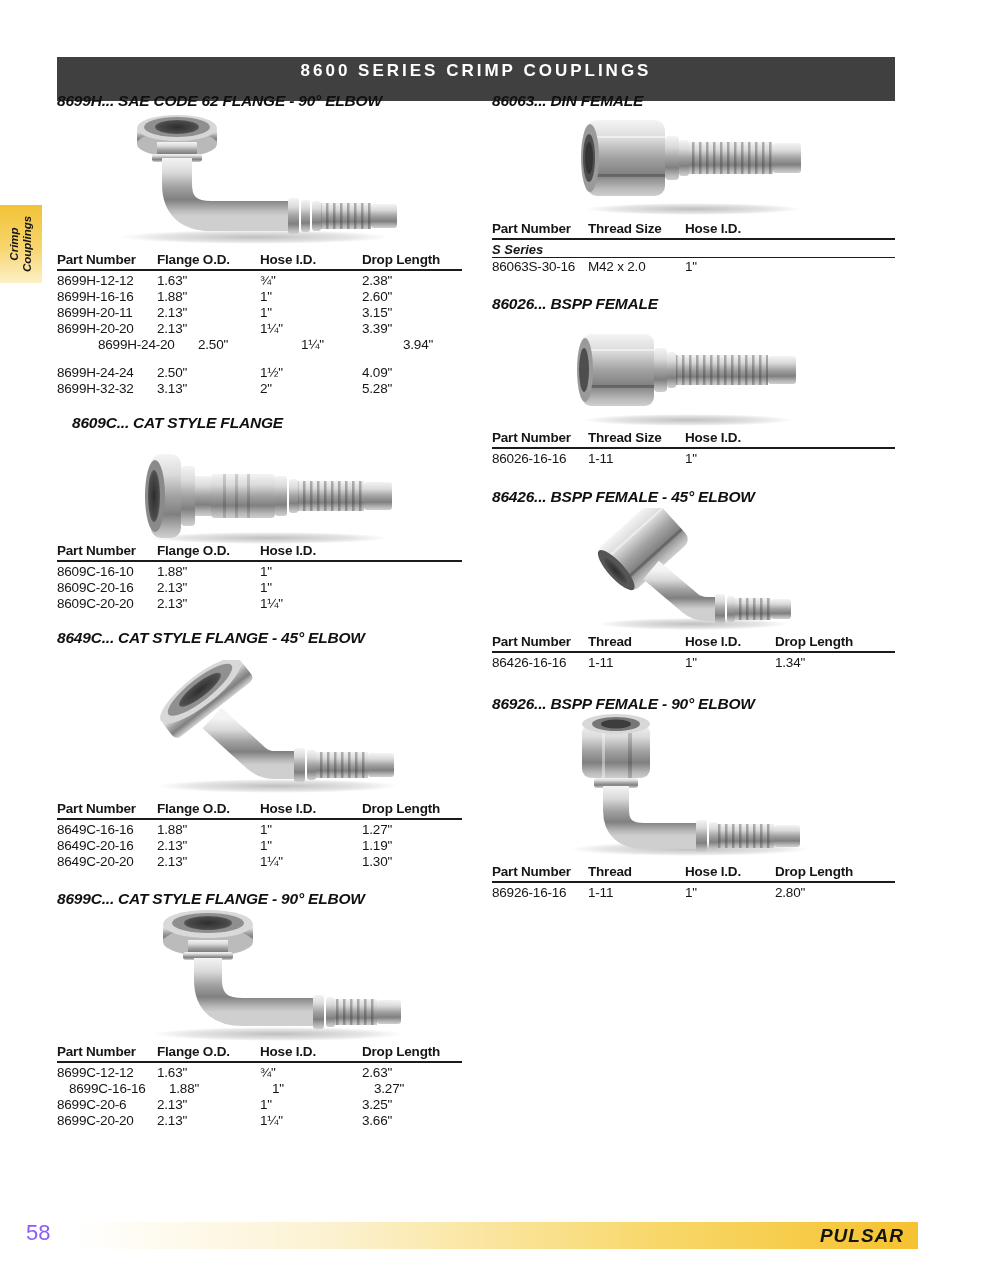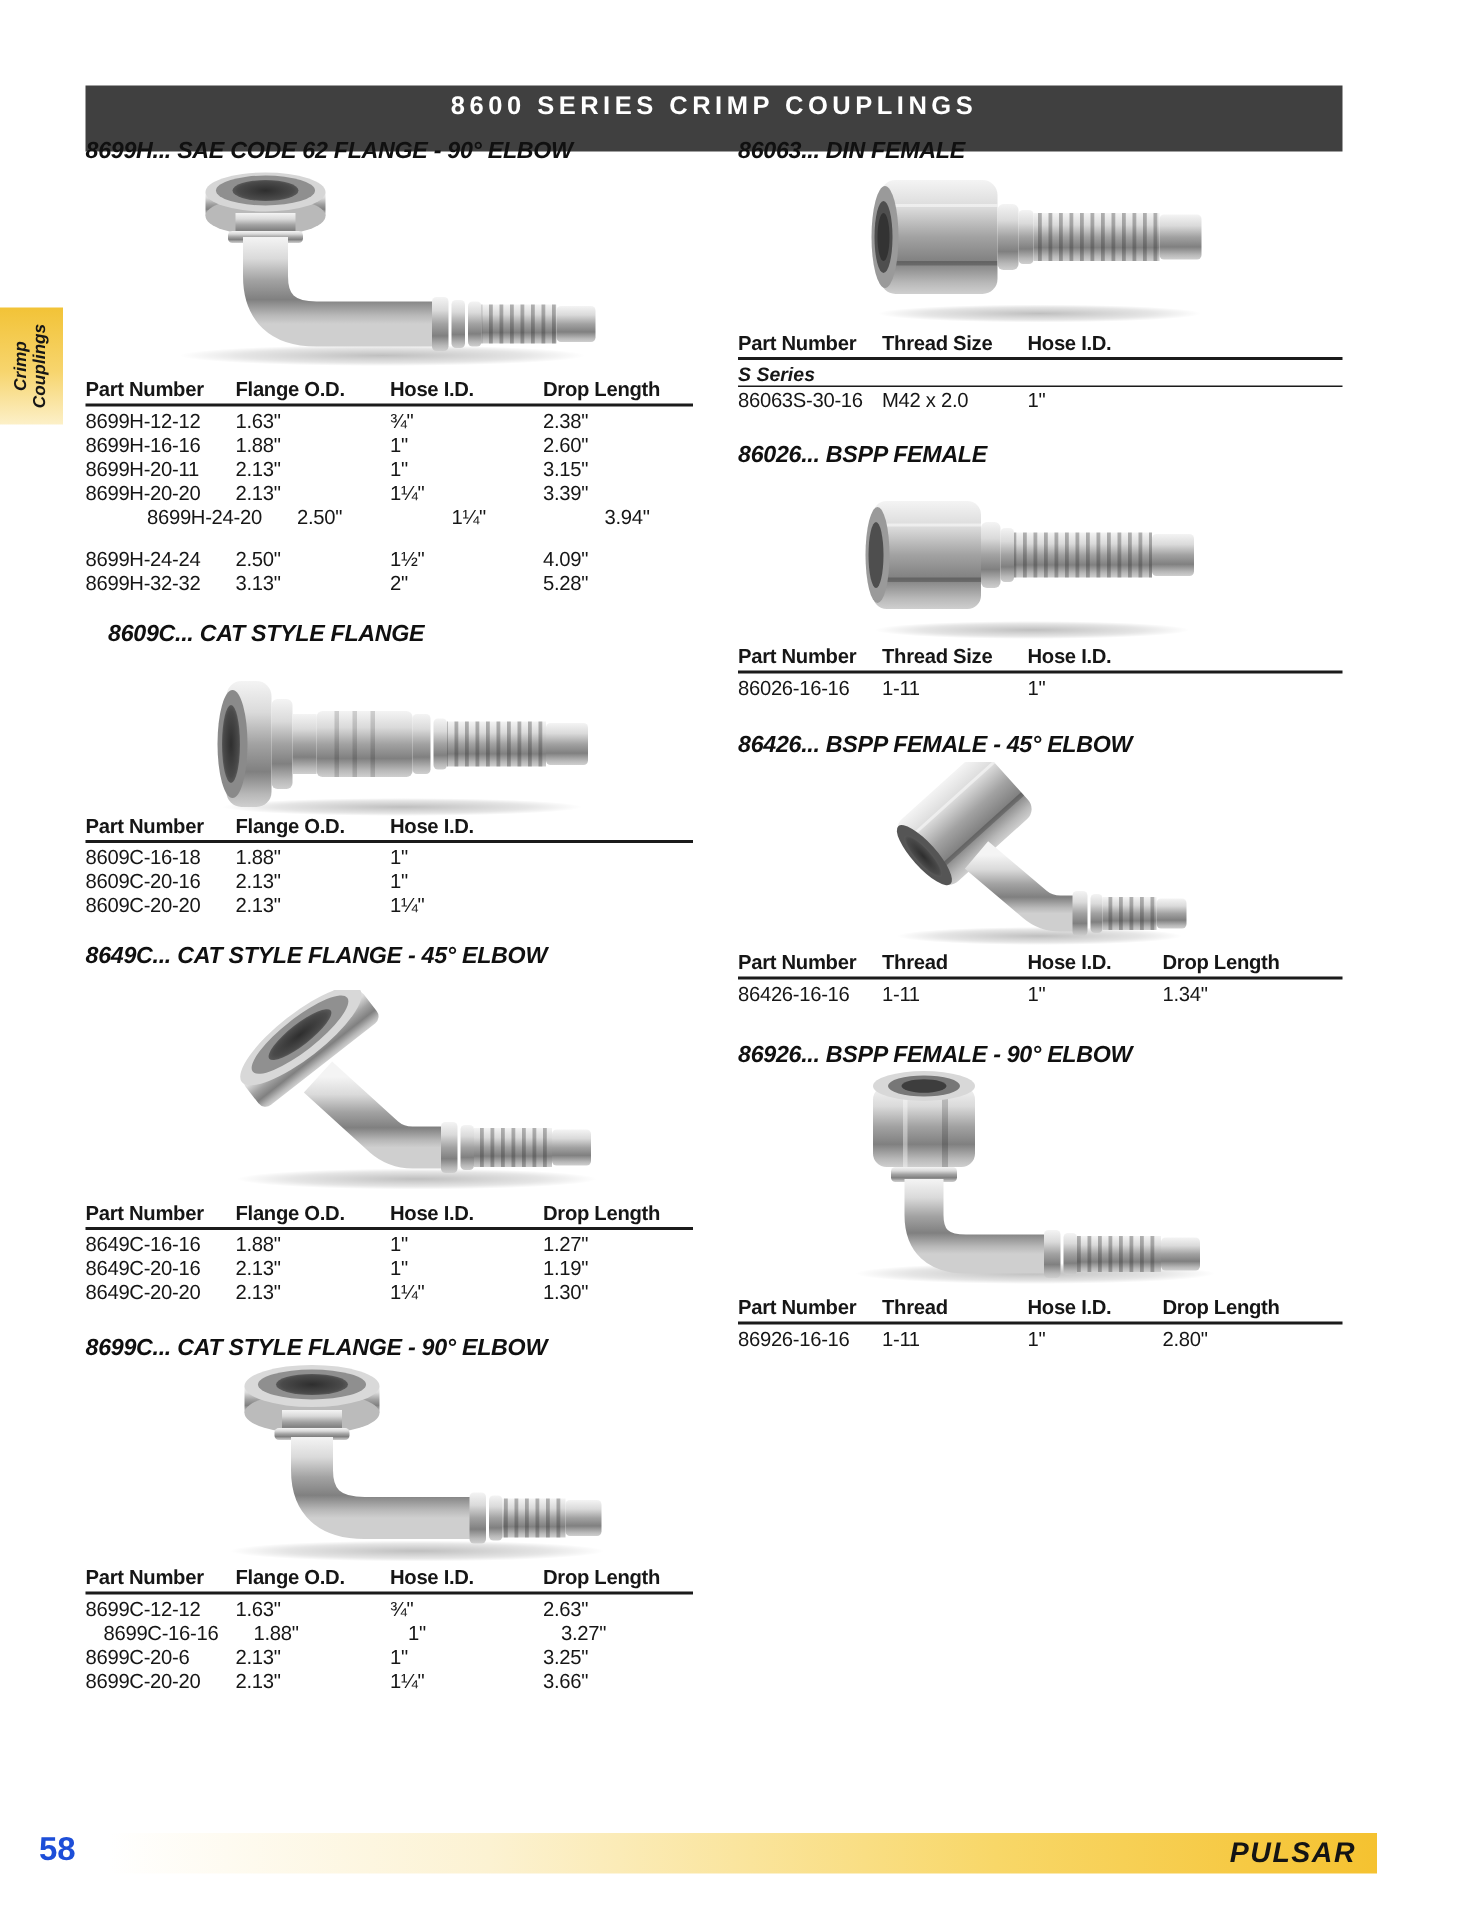--- a/index.html
+++ b/index.html
@@ -31,21 +31,21 @@
   }
   
   .tbl{position:absolute;}
   .trow{display:grid; font-size:13.5px; line-height:16px; color:#161616; letter-spacing:-0.2px;}
   .thead{font-weight:bold; border-bottom:2px solid #1b1b1b; padding-bottom:1px; margin-bottom:2px;}
   .subhead{font-weight:bold; font-style:italic; font-size:13px; line-height:15px;
     border-bottom:1px solid #1b1b1b; margin-bottom:1px;}
   
   .photo{position:absolute;}
   
-  .pageno{position:absolute; left:26px; top:1220px; font-size:22px; color:#1d4ed8;font-weight:bold;}
+  .pageno{position:absolute; left:26px; top:1220px; font-size:22px; color:#8b5cf6;}
   .footbar{
     position:absolute; left:72px; top:1222px; width:846px; height:27px;
     background:linear-gradient(90deg,#ffffff 0%,#FCF2D2 30%,#F8D768 70%,#F5C230 100%);
     display:flex; align-items:center; justify-content:flex-end;
   }
   .brand{
     font-weight:800; font-style:italic; font-size:19px; letter-spacing:1px;
     color:#141414; padding-right:14px;
   }
 </style>
@@ -180,21 +180,21 @@
     <rect x="229" y="36" width="28" height="28" rx="3" fill="url(#mV)"></rect>
   </svg>
 
   <div class="tbl" style="left:57px;top:543px;width:405px">
       <div class="trow thead" style="grid-template-columns: 100px 103px 202px;">
         <span>Part Number</span>
         <span>Flange O.D.</span>
         <span>Hose I.D.</span>
       </div>
       <div class="trow" style="grid-template-columns: 100px 103px 202px;">
-        <span>8609C-16-18</span>
+        <span>8609C-16-10</span>
         <span>1.88"</span>
         <span>1"</span>
       </div>
       <div class="trow" style="grid-template-columns: 100px 103px 202px;">
         <span>8609C-20-16</span>
         <span>2.13"</span>
         <span>1"</span>
       </div>
       <div class="trow" style="grid-template-columns: 100px 103px 202px;">
         <span>8609C-20-20</span>

